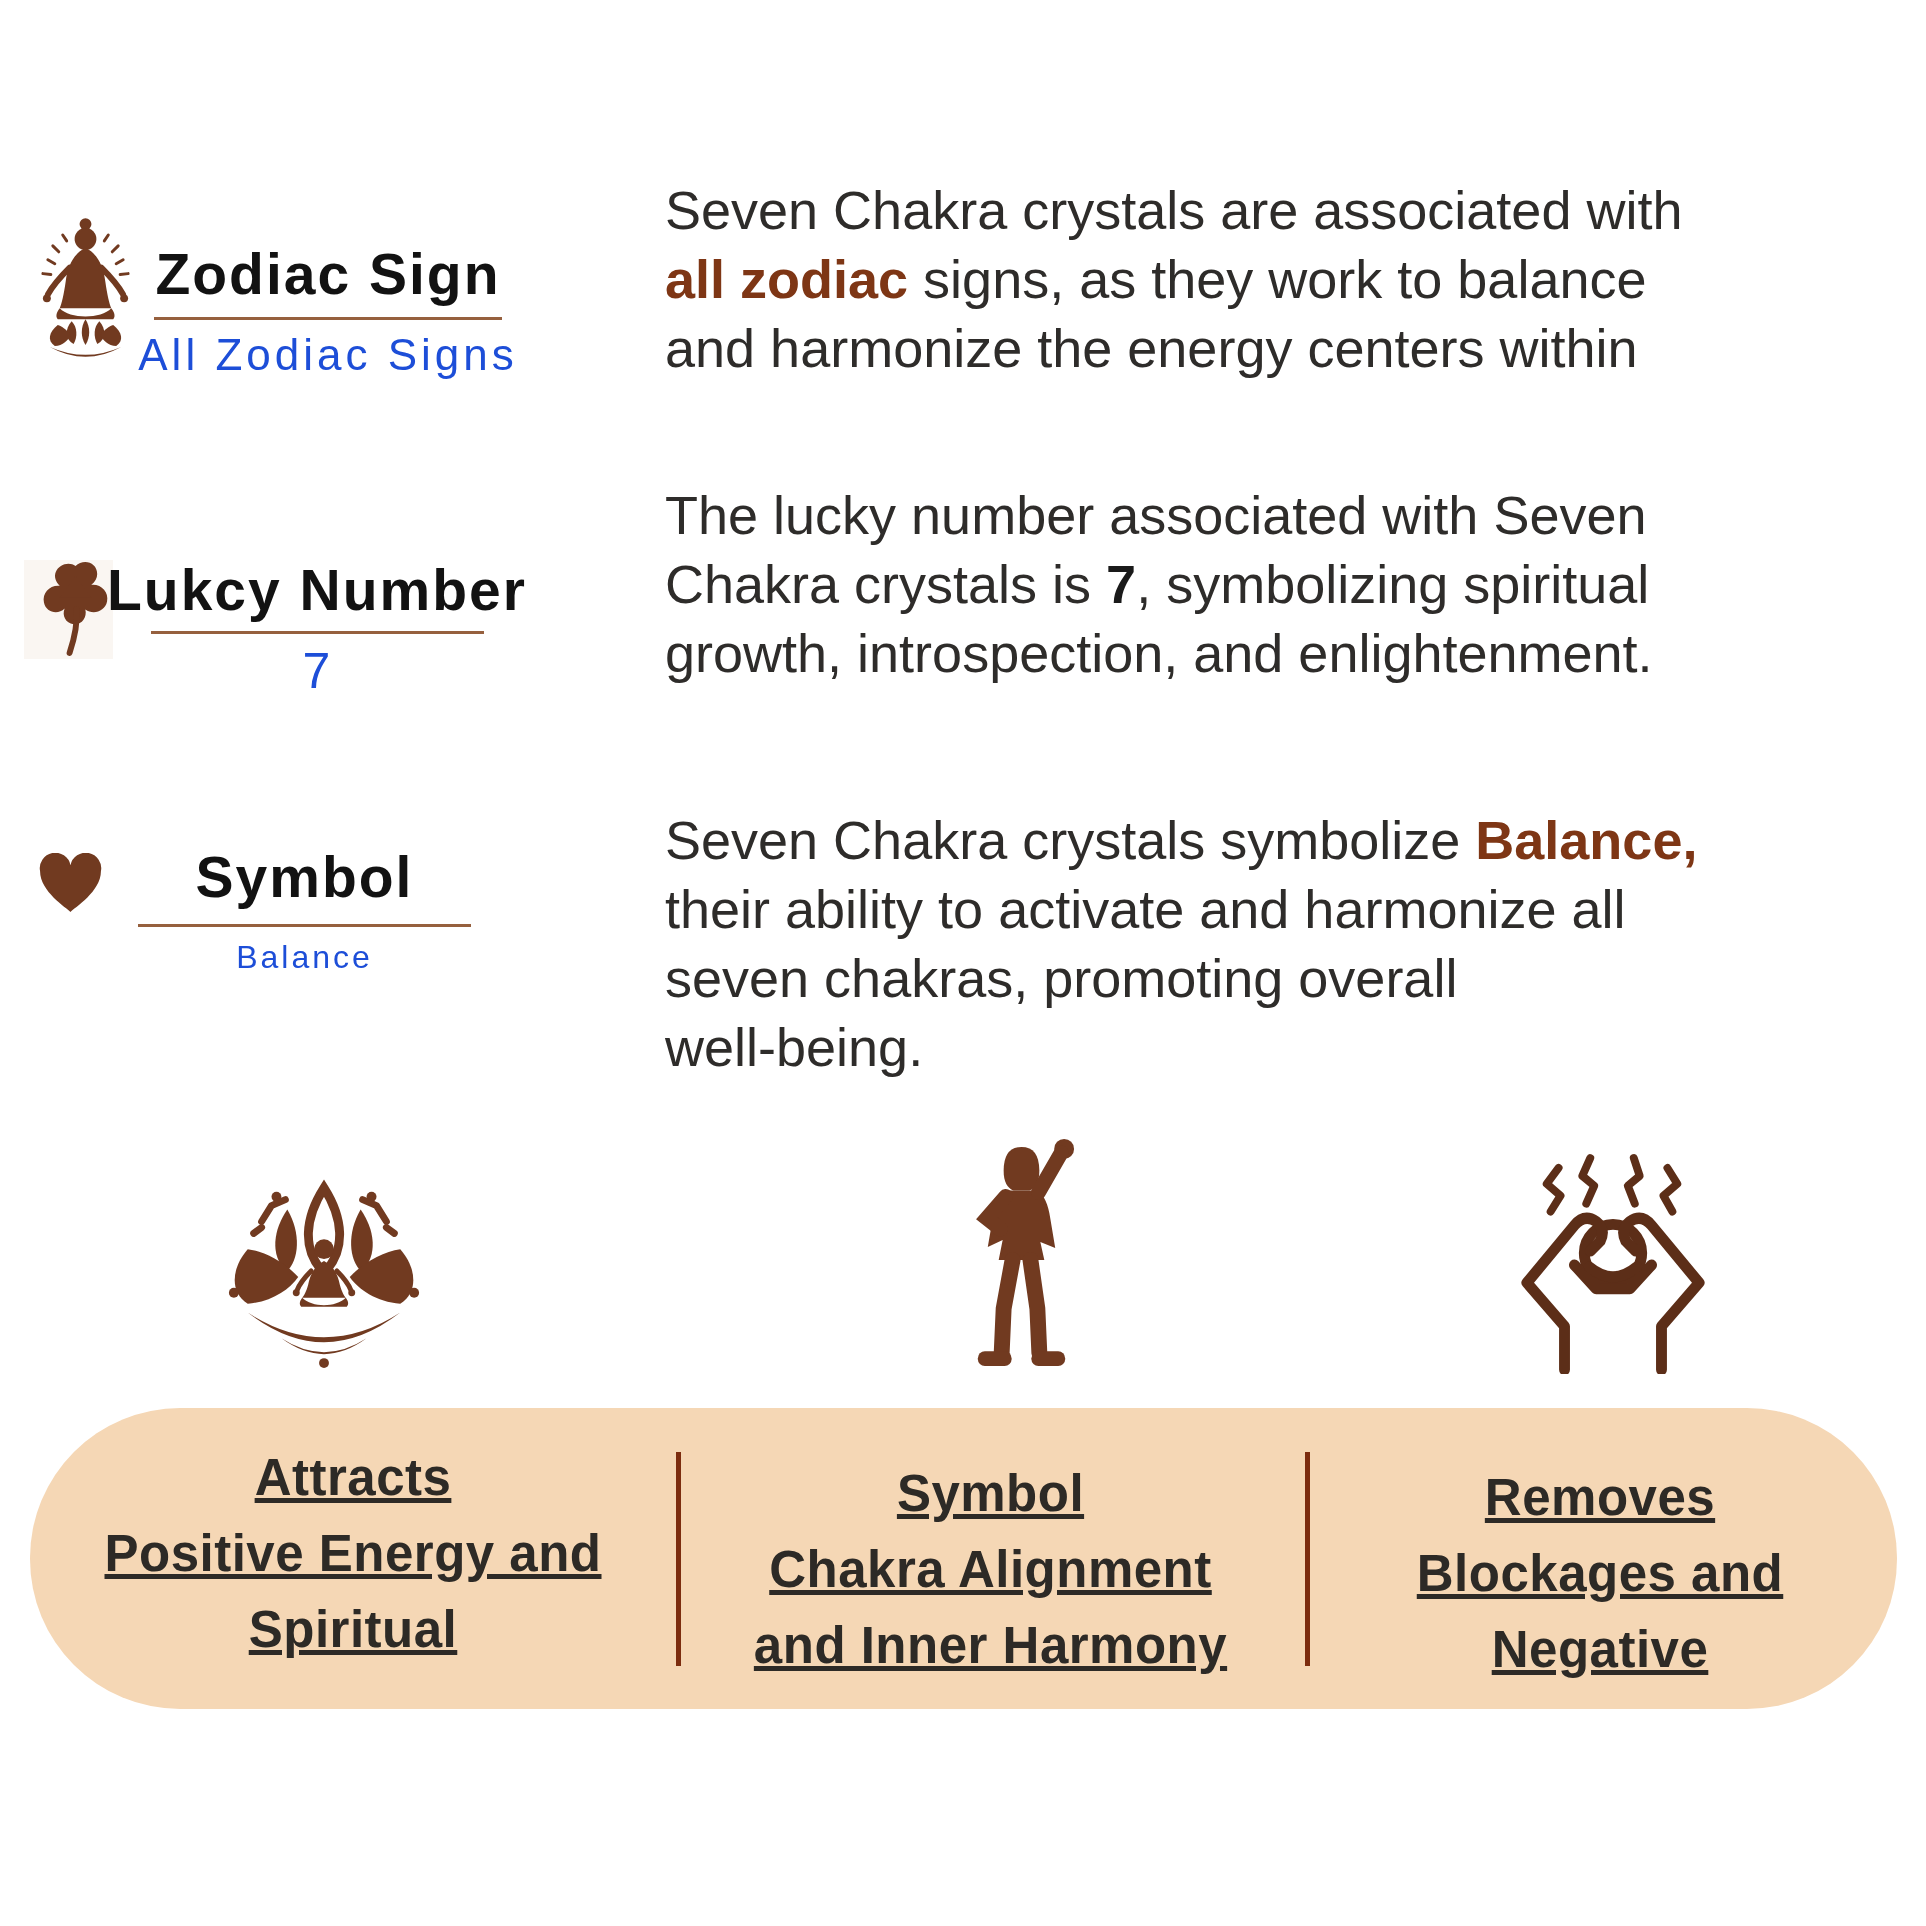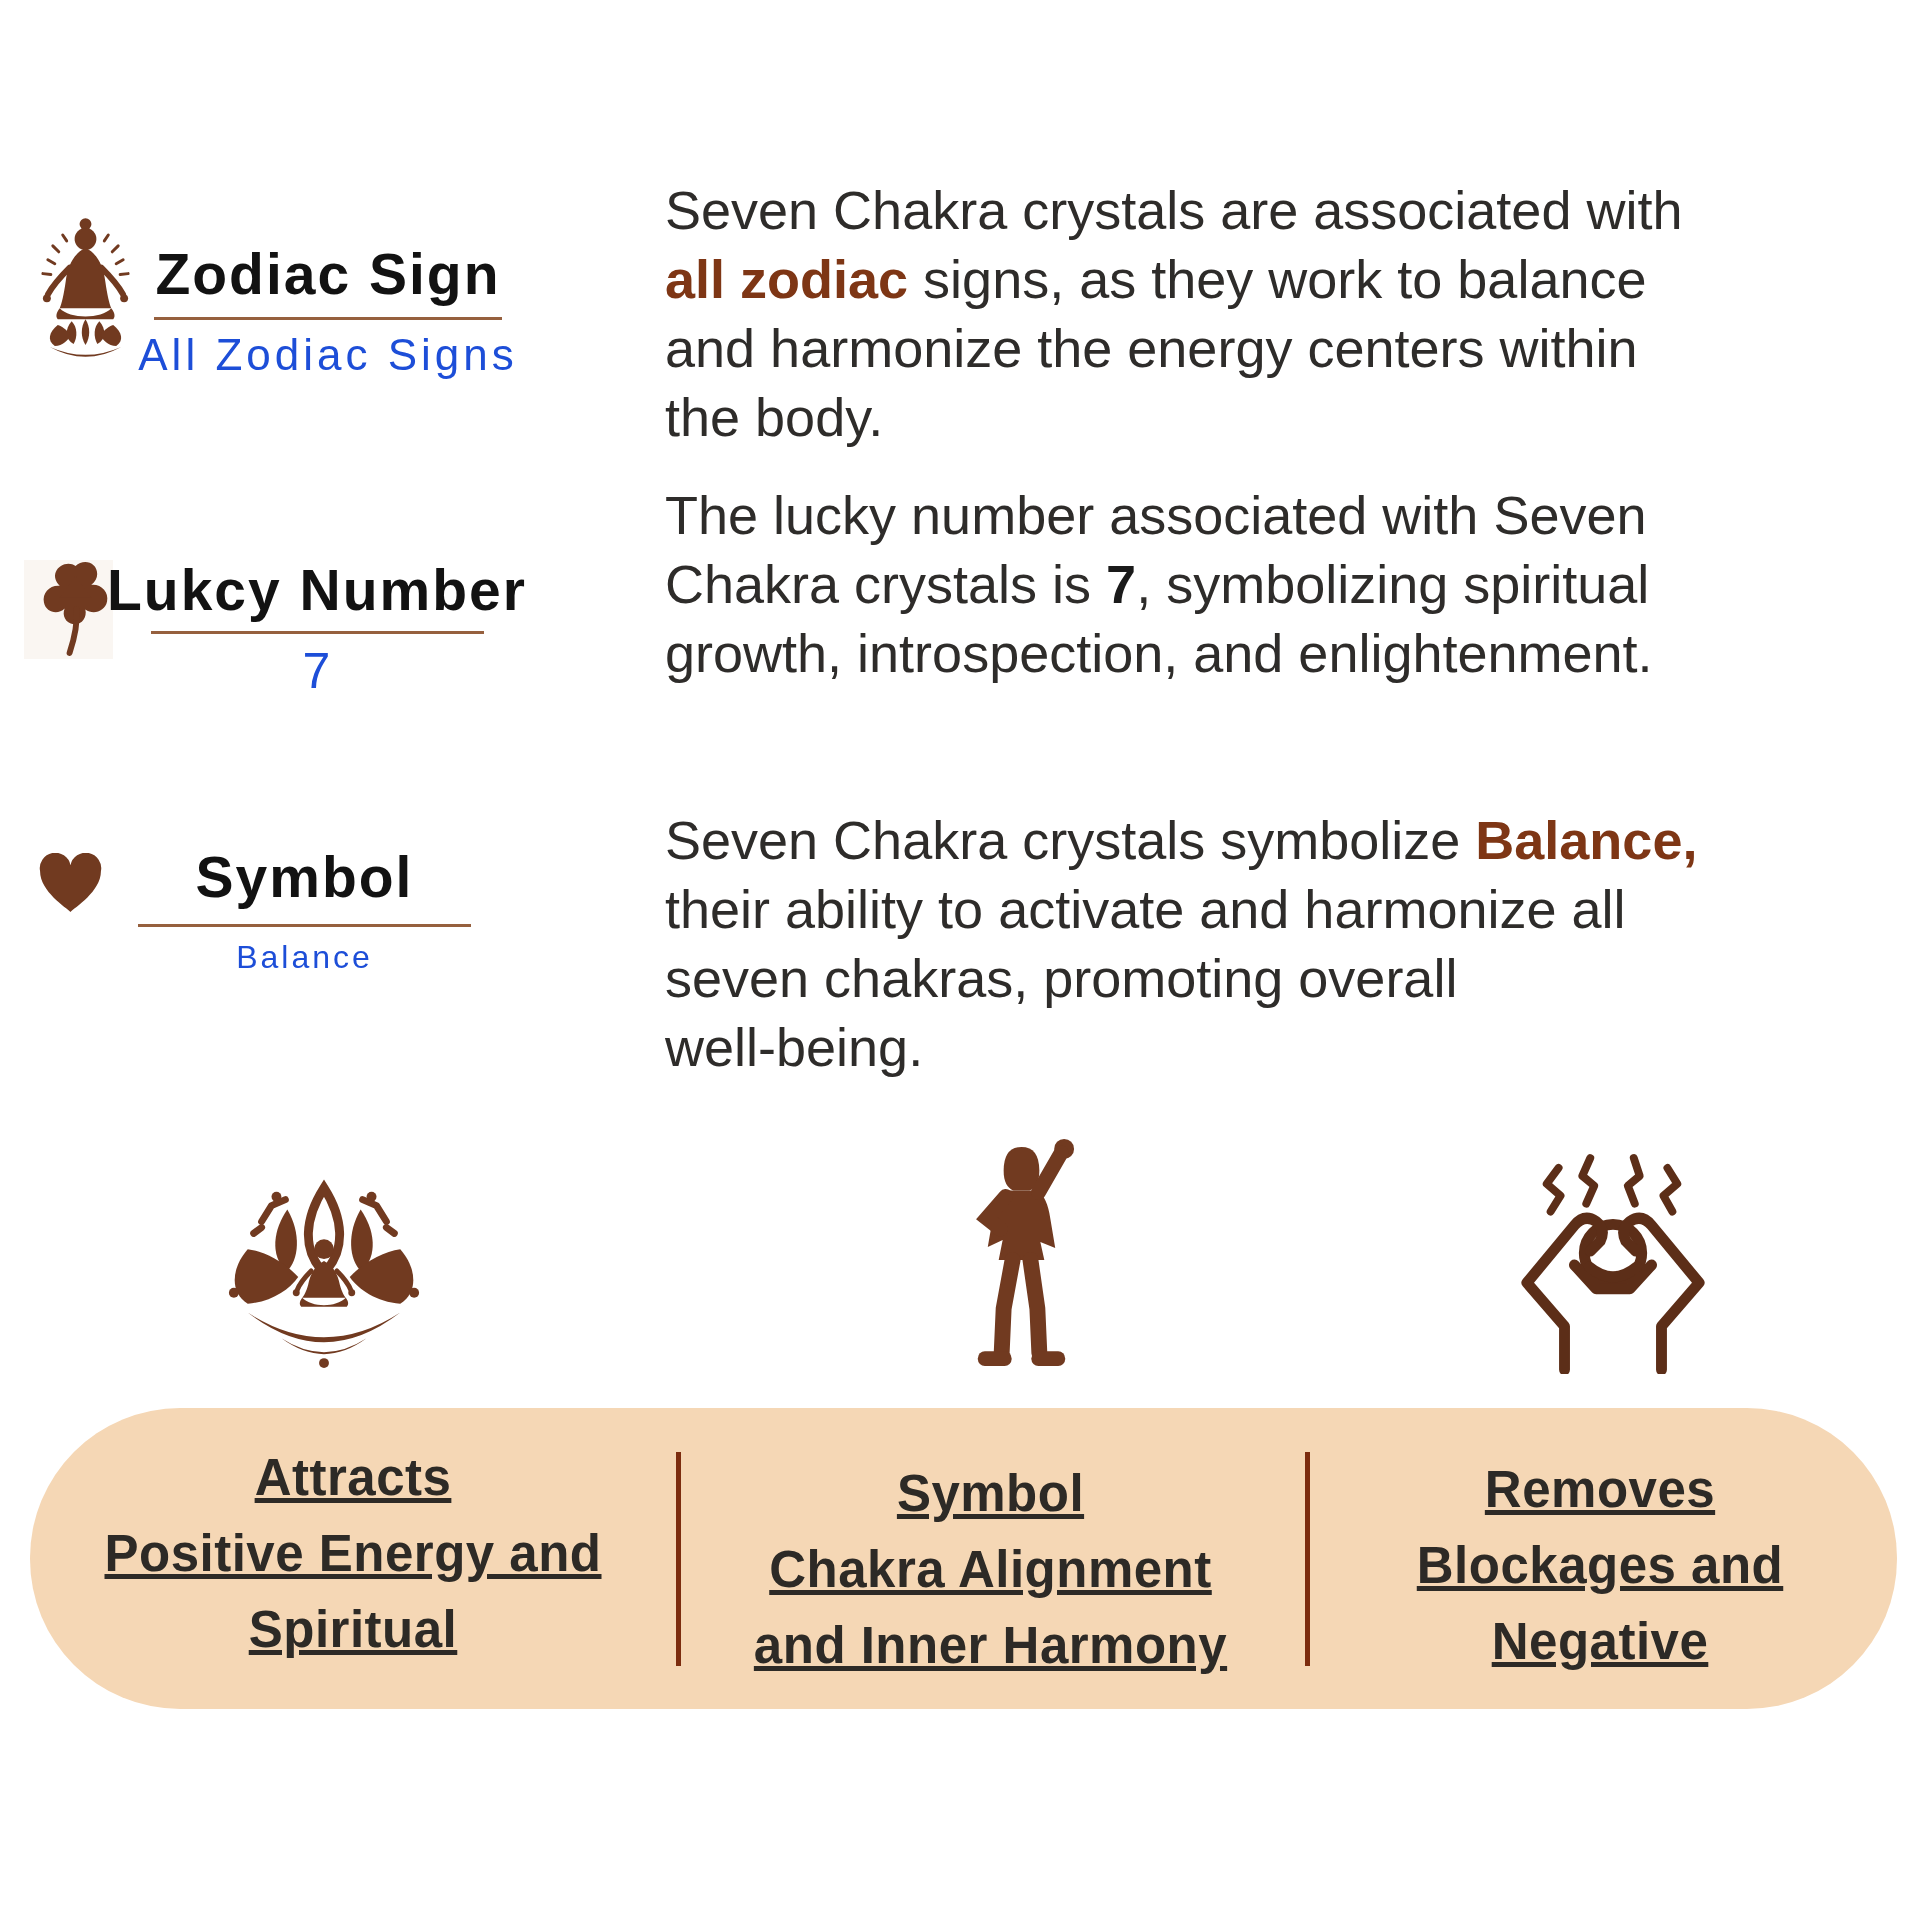--- a/index.html
+++ b/index.html
@@ -61,21 +61,21 @@
   }
   .banner .divider{position:absolute;top:44px;width:5px;height:214px;background:var(--divider-brown);}
   #divider-1{left:646px;}
   #divider-2{left:1275px;}
   .benefit-text{
     position:absolute;text-align:center;font-weight:700;font-size:51px;line-height:76px;
     color:var(--banner-text);letter-spacing:0.5px;text-decoration:underline;
   }
   #benefit-text-1{left:26px;width:594px;top:32px;}
   #benefit-text-2{left:656px;width:609px;top:48px;}
-  #benefit-text-3{left:1285px;width:570px;top:44px;}
+  #benefit-text-3{left:1285px;width:570px;top:52px;}
   
   .fill-brown{fill:var(--icon-brown);}
   .stroke-brown{stroke:var(--icon-brown);fill:none;}
   .stroke-outline{stroke:var(--icon-outline);fill:none;}
 </style>
 </head>
 <body>
 
 <div class="canvas">
 
@@ -135,21 +135,20 @@
   <div class="attr-block" id="attr-symbol">
     <div class="attr-title">Symbol</div>
     <div class="attr-underline"></div>
     <div class="attr-value">Balance</div>
   </div>
 
   <div class="para" id="para-zodiac">
     <div class="pline"><span>Seven Chakra crystals are associated with</span></div>
     <div class="pline"><span class="b-brown">all zodiac</span><span> signs, as they work to balance</span></div>
     <div class="pline"><span>and harmonize the energy centers within</span></div>
-    <div class="pline"><span>the body.</span></div>
   </div>
 
   <div class="para" id="para-lucky">
     <div class="pline"><span>The lucky number associated with Seven</span></div>
     <div class="pline"><span>Chakra crystals is </span><span class="b-dark">7</span><span>, symbolizing spiritual</span></div>
     <div class="pline"><span>growth, introspection, and enlightenment.</span></div>
   </div>
 
   <div class="para" id="para-symbol">
     <div class="pline"><span>Seven Chakra crystals symbolize </span><span class="b-brown">Balance,</span></div>

